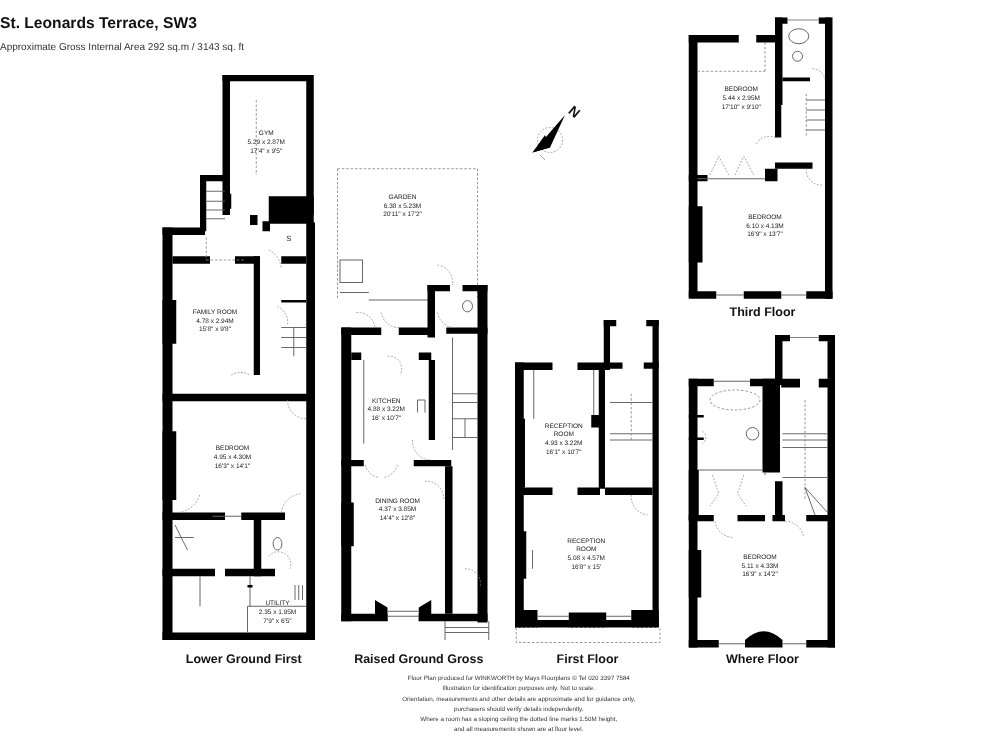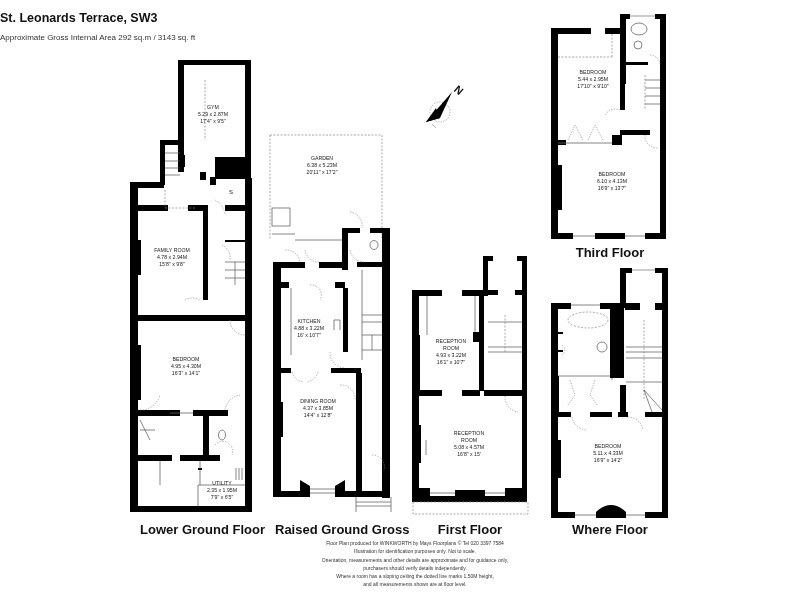--- a/index.html
+++ b/index.html
@@ -1,20 +1,20 @@
 <!DOCTYPE html>
 <html><head>
 <meta charset="utf-8">
 <style>
   html, body { margin: 0; padding: 0; background: #ffffff; }
   body { width: 800px; height: 600px; position: relative; overflow: hidden; font-family: "Liberation Sans", sans-serif; color: #111; }
   .title { position: absolute; left: 0; width: 800px; top: 11px; font-size: 12.5px; font-weight: bold; color: #111; }
   .subtitle { position: absolute; left: 0; width: 668px; top: 33px; text-align: left; font-size: 8px; color: #333; }
   .plan { position: absolute; left: 0; top: 0; width: 800px; height: 600px; }
-  .floor-label { position: absolute; font-size: 13px; font-weight: bold; color: #111; text-align: center; white-space: nowrap; }
+  .floor-label { position: absolute; font-size: 10px; font-weight: bold; color: #111; text-align: center; white-space: nowrap; }
   .room-label { position: absolute; text-align: center; font-size: 5.2px; line-height: 7px; color: #222; white-space: nowrap; transform: translateX(-50%); }
   .room-label span { display: block; }
   .disclaimer { position: absolute; left: 300px; width: 230px; top: 539px; text-align: center; font-size: 5px; line-height: 8.3px; color: #333; }
   .disclaimer span { display: block; }
   .compass-n { position: absolute; left: 455px; top: 84px; font-size: 11px; font-weight: bold; transform: rotate(40deg); color: #111; }
 </style>
 </head>
 <body>
 
 <div class="title">St. Leonards Terrace, SW3</div>
@@ -375,21 +375,21 @@
   <span>BEDROOM</span>
   <span>5.44 x 2.95M</span>
   <span>17'10" x 9'10"</span>
 </div>
 <div class="room-label" style="left:612px; top:171px;">
   <span>BEDROOM</span>
   <span>6.10 x 4.13M</span>
   <span>16'9" x 13'7"</span>
 </div>
 
-<div class="floor-label" style="left:140px; top:522px; width:110px;">Lower Ground Floor</div>
+<div class="floor-label" style="left:140px; top:522px; width:110px;">Lower Ground First</div>
 <div class="floor-label" style="left:275px; top:522px; width:120px;">Raised Ground Gross</div>
 <div class="floor-label" style="left:415px; top:522px; width:110px;">First Floor</div>
 <div class="floor-label" style="left:555px; top:522px; width:110px;">Where Floor</div>
 <div class="floor-label" style="left:555px; top:245px; width:110px;">Third Floor</div>
 
 <div class="disclaimer">
   <span>Floor Plan produced for WINKWORTH by Mays Floorplans ©   Tel 020 3397 7584</span>
   <span>Illustration for identification purposes only. Not to scale.</span>
   <span>Orientation, measurements and other details are approximate and for guidance only,</span>
   <span>purchasers should verify details independently.</span>

